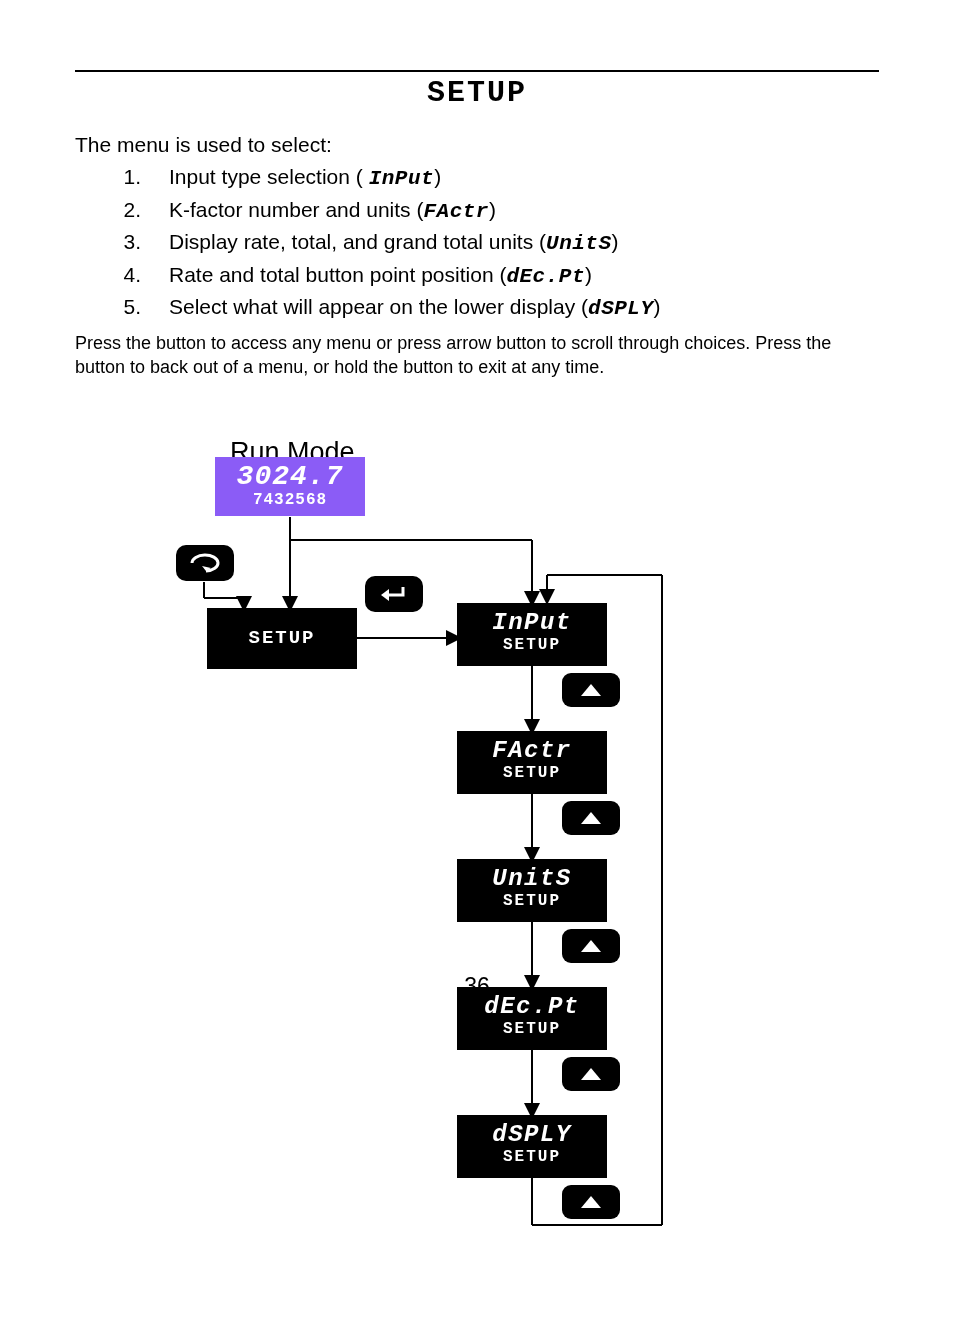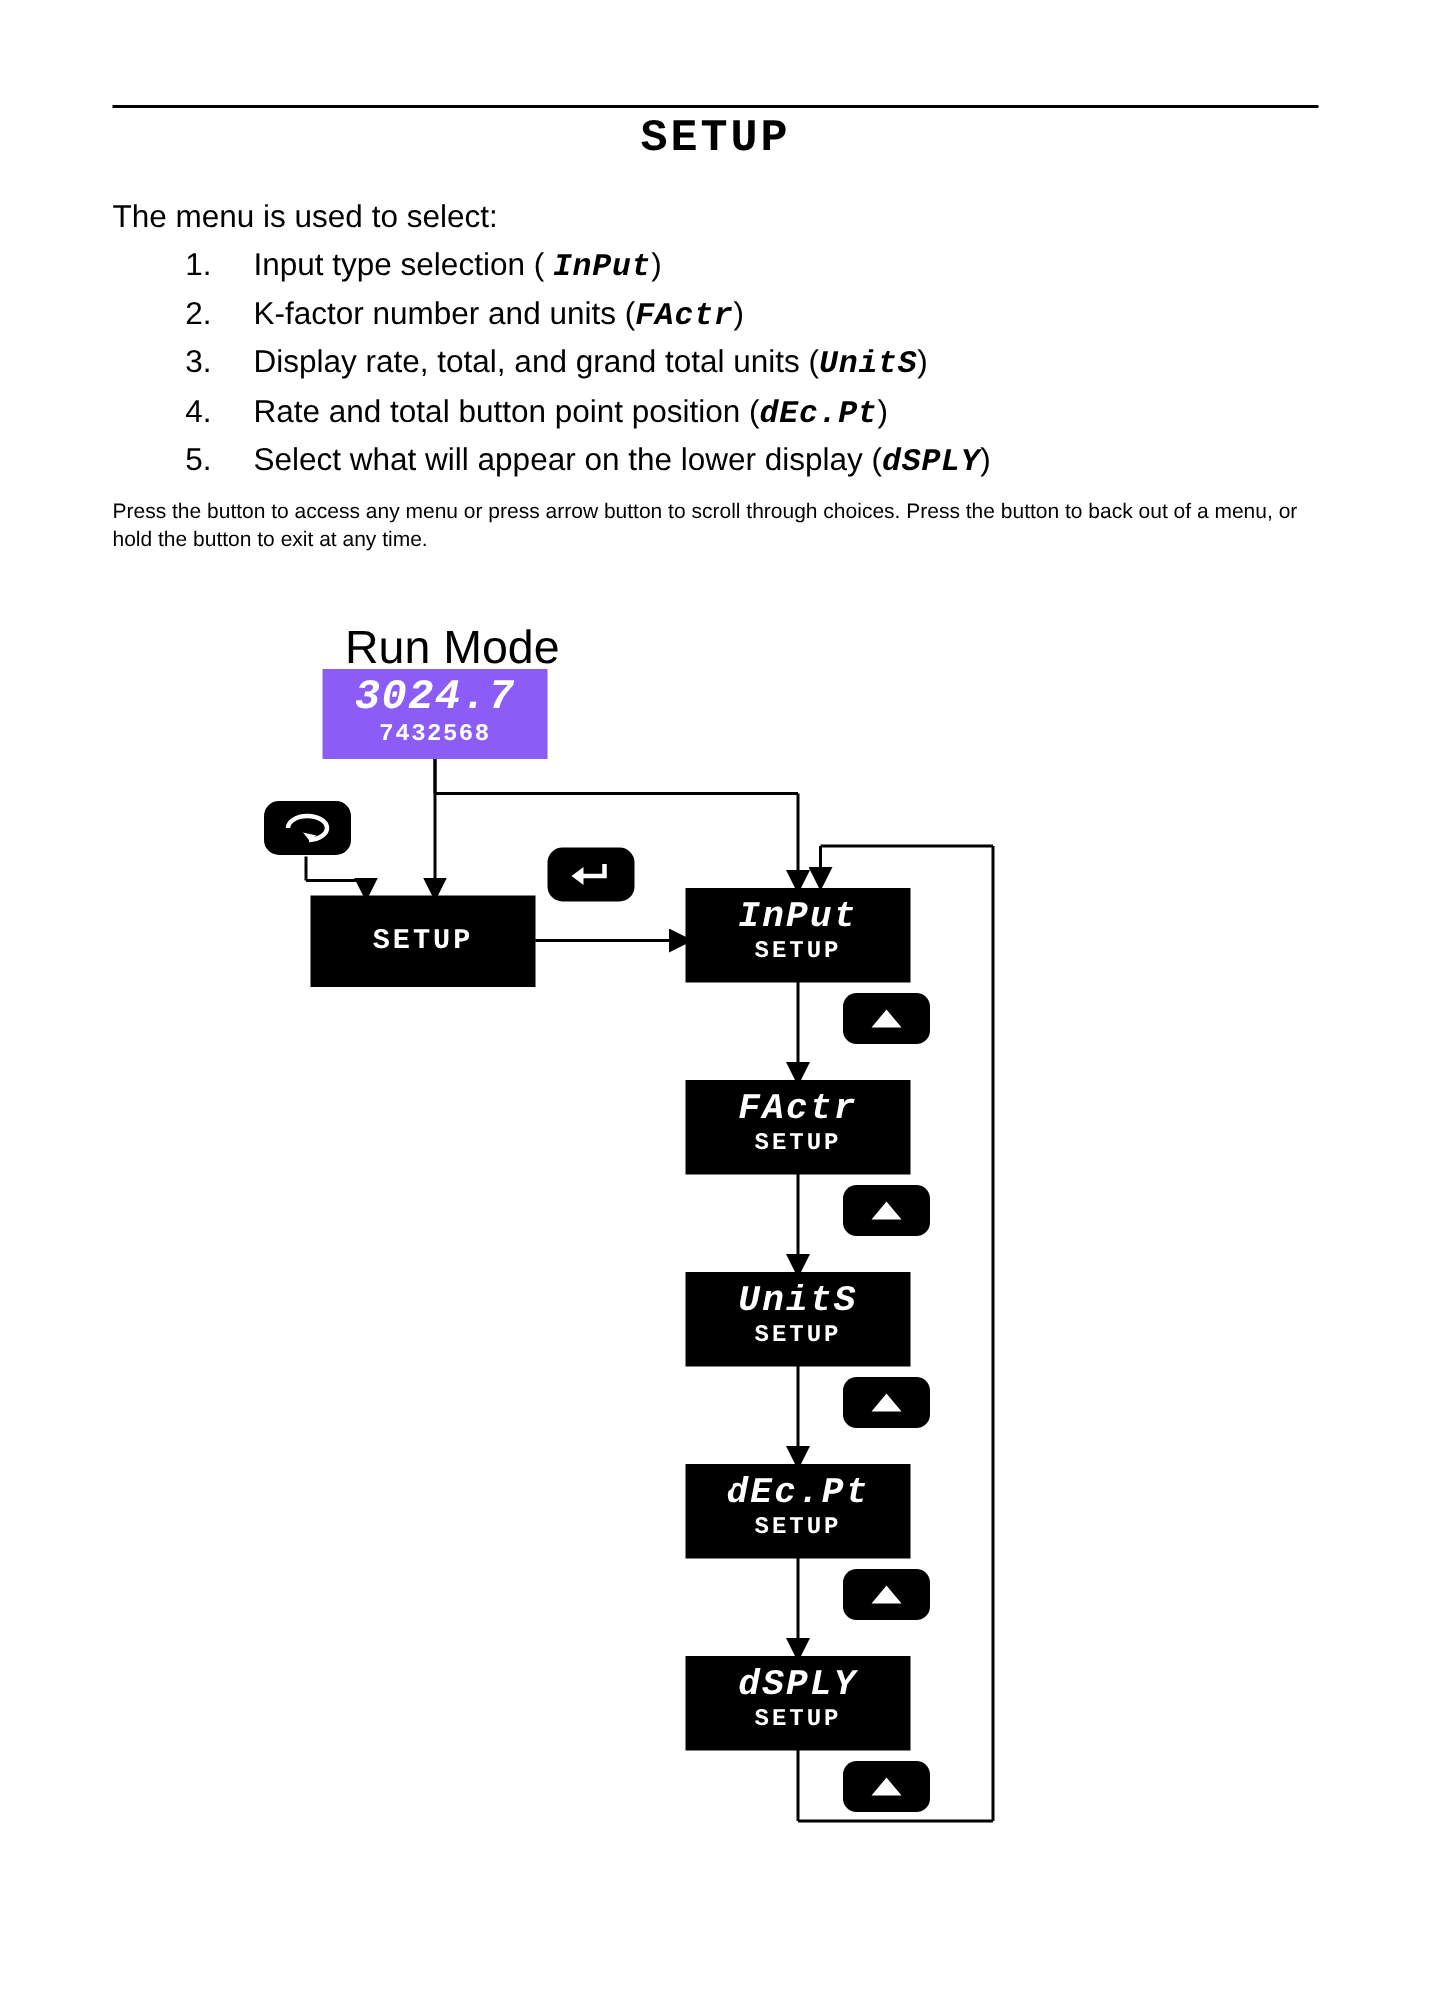--- a/index.html
+++ b/index.html
@@ -6,23 +6,23 @@
   html, body { width: 954px; height: 1336px; background: #fff; font-family: Arial, Helvetica, sans-serif; color: #000; }
   .page { width: 954px; height: 1044px; position: relative; padding: 70px 75px 40px 75px; }
   .rule { border-top: 2px solid #000; margin-bottom: 4px; }
   .title { text-align: center; font-size: 30px; font-weight: 700; letter-spacing: 2px; font-family: "Courier New", monospace; margin-bottom: 14px; }
   .p1 { font-size: 21px; line-height: 1.45; margin-top: 20px; }
   .intro { margin-bottom: 2px; }
   .list { margin-left: 46px; }
   .li { display: flex; gap: 28px; font-size: 21px; line-height: 1.45; }
   .li .num { width: 20px; text-align: right; }
   .seg { font-family: "Courier New", monospace; font-style: italic; font-weight: 600; letter-spacing: 0.5px; }
-  .para2 { font-size: 14px; line-height: 1.35; margin-top: 6px; }
+  .para2 { font-size: 18px; line-height: 1.35; margin-top: 6px; }
   .diagram { position: relative; margin: 46px auto 0 auto; width: 630px; height: 850px; }
-  .runmode { position: absolute; left: 68px; top: 0; font-size: 31px; }
+  .runmode { position: absolute; left: 68px; top: 12px; font-size: 27px; }
   .lcd { position: absolute; background: #8b5cf6; color: #fff; padding: 6px 0 6px 0; text-align: center; }
   .lcd-main { left: 53px; top: 32px; width: 150px; }
   .lcd-main .big { font-family: "Courier New", monospace; font-weight: 700; font-size: 28px; letter-spacing: 1px; line-height: 1; font-style: italic; }
   .lcd-main .small { font-family: "Courier New", monospace; font-weight: 600; font-size: 16px; letter-spacing: 1px; line-height: 1.2; }
   .btn { position: absolute; background: #000; border-radius: 10px; width: 58px; height: 36px; display: flex; align-items: center; justify-content: center; }
   .loopbtn { left: 14px; top: 120px; }
   .enterbtn { left: 203px; top: 151px; }
   .arrbtn { width: 58px; height: 34px; border-radius: 9px; }
   .menu { position: absolute; background: #000; width: 150px; padding: 8px 0 10px 0; text-align: center; }
   .menu .mlab { font-family: "Courier New", monospace; color: #fff; font-weight: 700; font-size: 24px; letter-spacing: 1.5px; font-style: italic; line-height: 1; }

